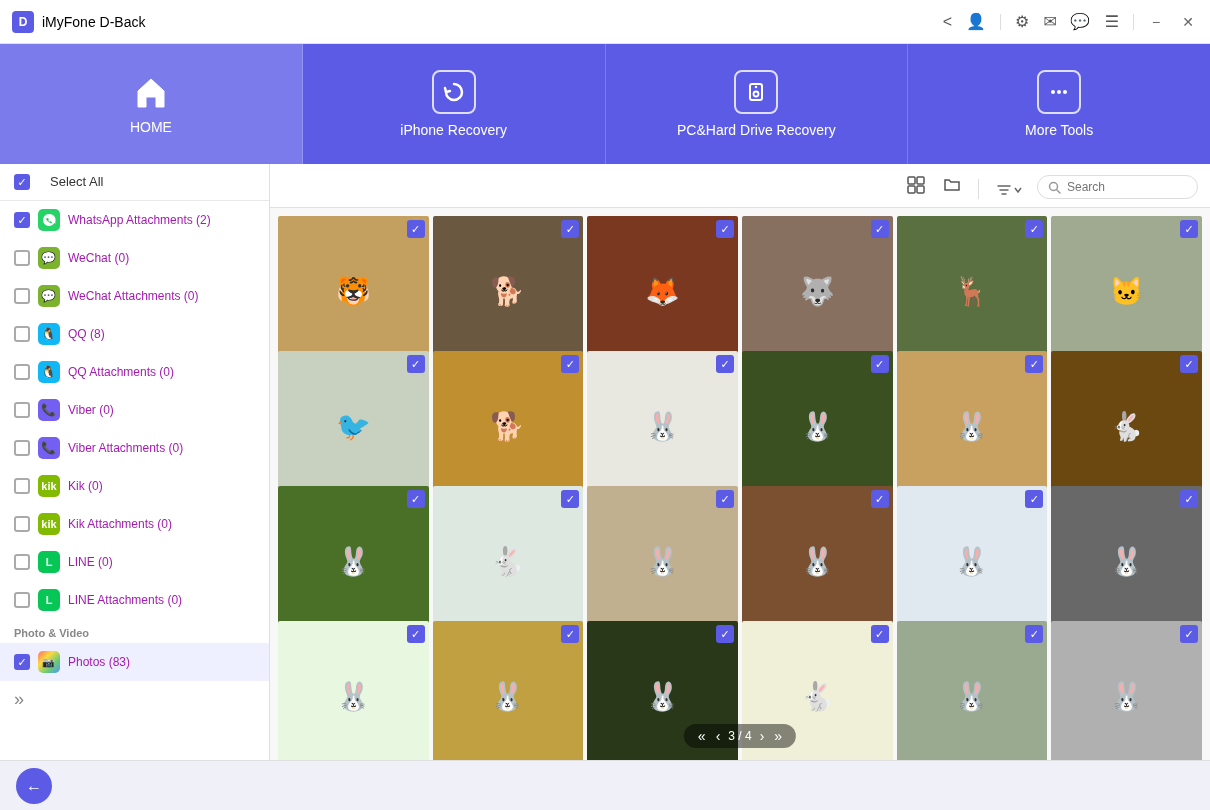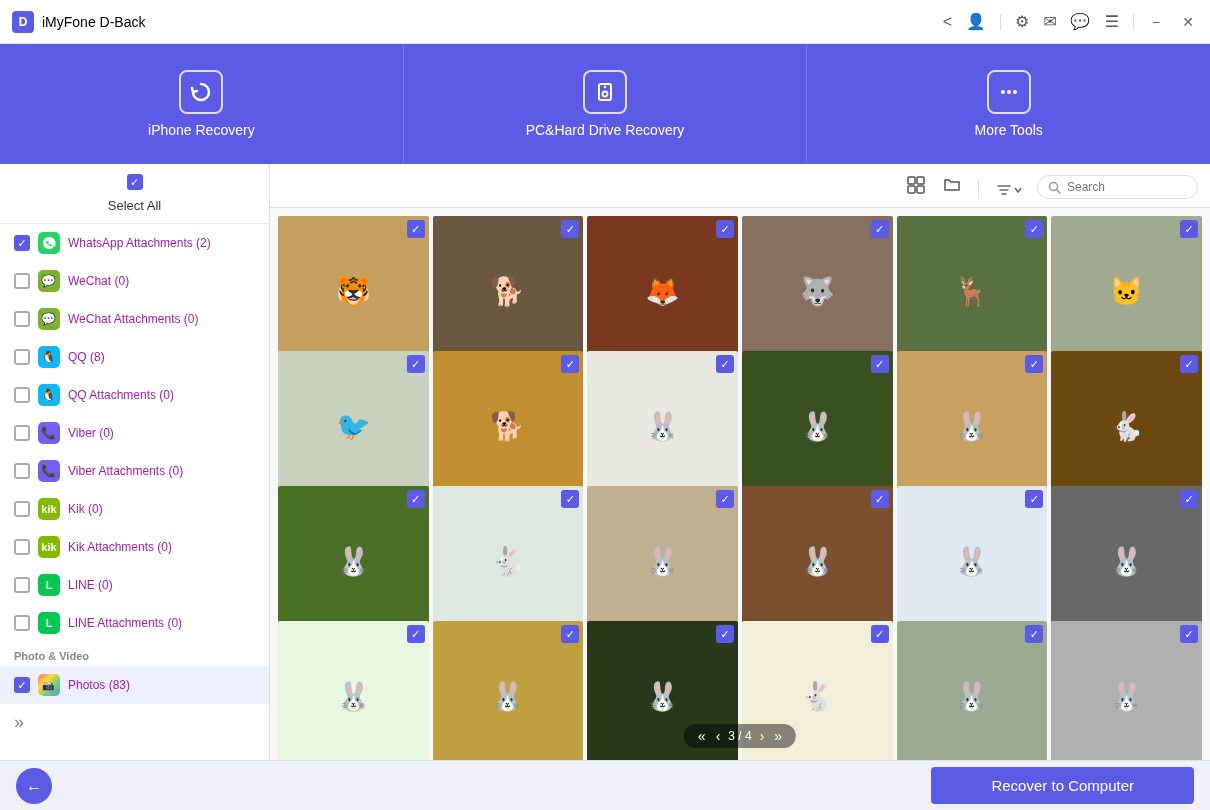--- a/index.html
+++ b/index.html
@@ -64,21 +64,21 @@
     .sidebar {
       width: 270px;
       background: #fff;
       border-right: 1px solid #e0e0e0;
       overflow-y: auto;
       flex-shrink: 0;
     }
     .sidebar-header {
       padding: 10px 14px;
       border-bottom: 1px solid #e8e8e8;
-      display: flex; align-items: center; gap: 8px; flex-direction: column;
+      display: flex; align-items: flex-start; gap: 20px;
     }
     .checkbox {
       width: 16px; height: 16px;
       border: 2px solid #aaa;
       border-radius: 3px;
       display: inline-flex; align-items: center; justify-content: center;
       cursor: pointer; flex-shrink: 0;
     }
     .checkbox.checked {
       background: #5b5be6;
@@ -269,20 +269,26 @@
     <span class="titlebar-icon">✉</span>
     <span class="titlebar-icon">💬</span>
     <span class="titlebar-icon">☰</span>
     <div class="titlebar-sep"></div>
     <span class="titlebar-btn">−</span>
     <span class="titlebar-btn titlebar-close">✕</span>
   </div>
 </div>
 
 <div class="navbar">
+  <div class="nav-item nav-home">
+    <svg width="38" height="38" viewBox="0 0 38 38">
+      <path d="M19 6 L32 18 L32 34 L24 34 L24 24 L14 24 L14 34 L6 34 L6 18 Z" fill="white" stroke="white" stroke-width="1"></path>
+    </svg>
+    <span class="nav-item-label">HOME</span>
+  </div>
   <div class="nav-item">
     <div class="nav-icon-border">
       <svg width="24" height="24" viewBox="0 0 24 24">
         <path d="M12 4 A8 8 0 1 1 4 12" fill="none" stroke="white" stroke-width="2.5" stroke-linecap="round"></path>
         <polyline points="3,8 4,12 8,11" fill="none" stroke="white" stroke-width="2.5" stroke-linecap="round" stroke-linejoin="round"></polyline>
       </svg>
     </div>
     <span class="nav-item-label">iPhone Recovery</span>
   </div>
   <div class="nav-item">
@@ -559,14 +565,13 @@
         <span class="pag-text" id="pag-info">3 / 4</span>
         <span class="pag-btn">›</span>
         <span class="pag-btn">»</span>
       </div>
     </div>
   </div>
 </div>
 
 <div class="bottombar">
   <div class="back-btn">←</div>
-  <button class="recover-btn">Recover to Computer</button>
 </div>
 
 </body></html>

